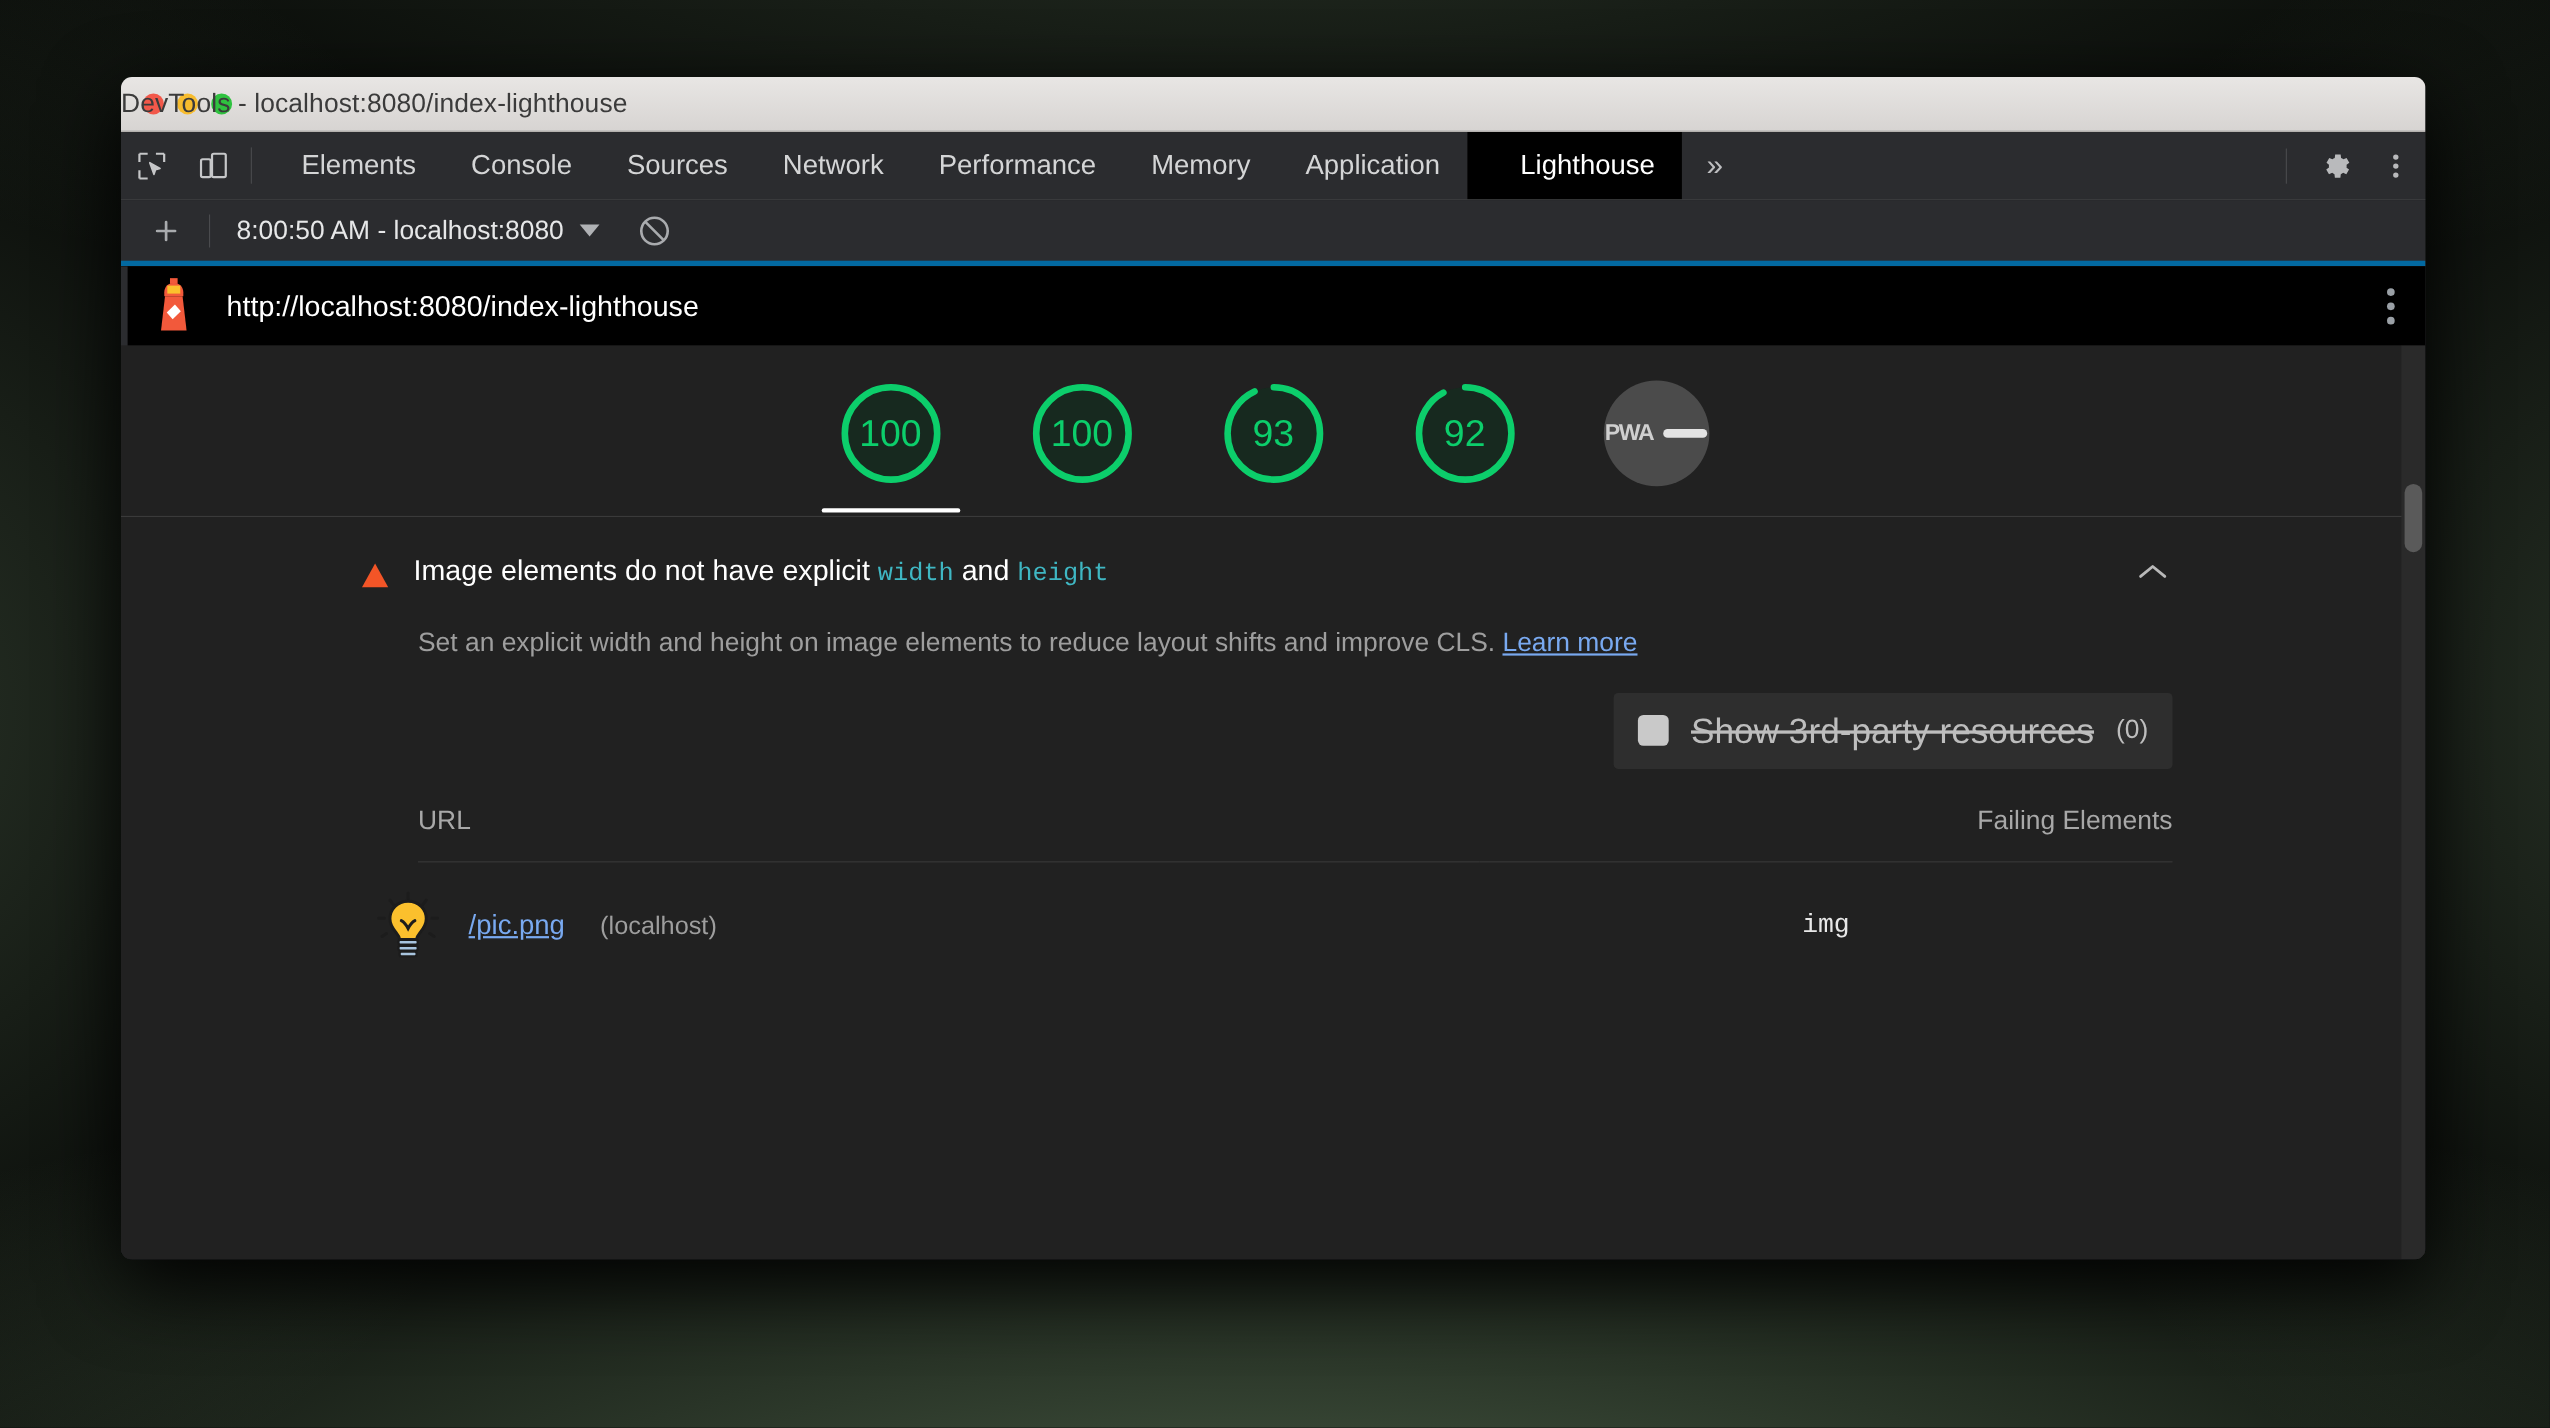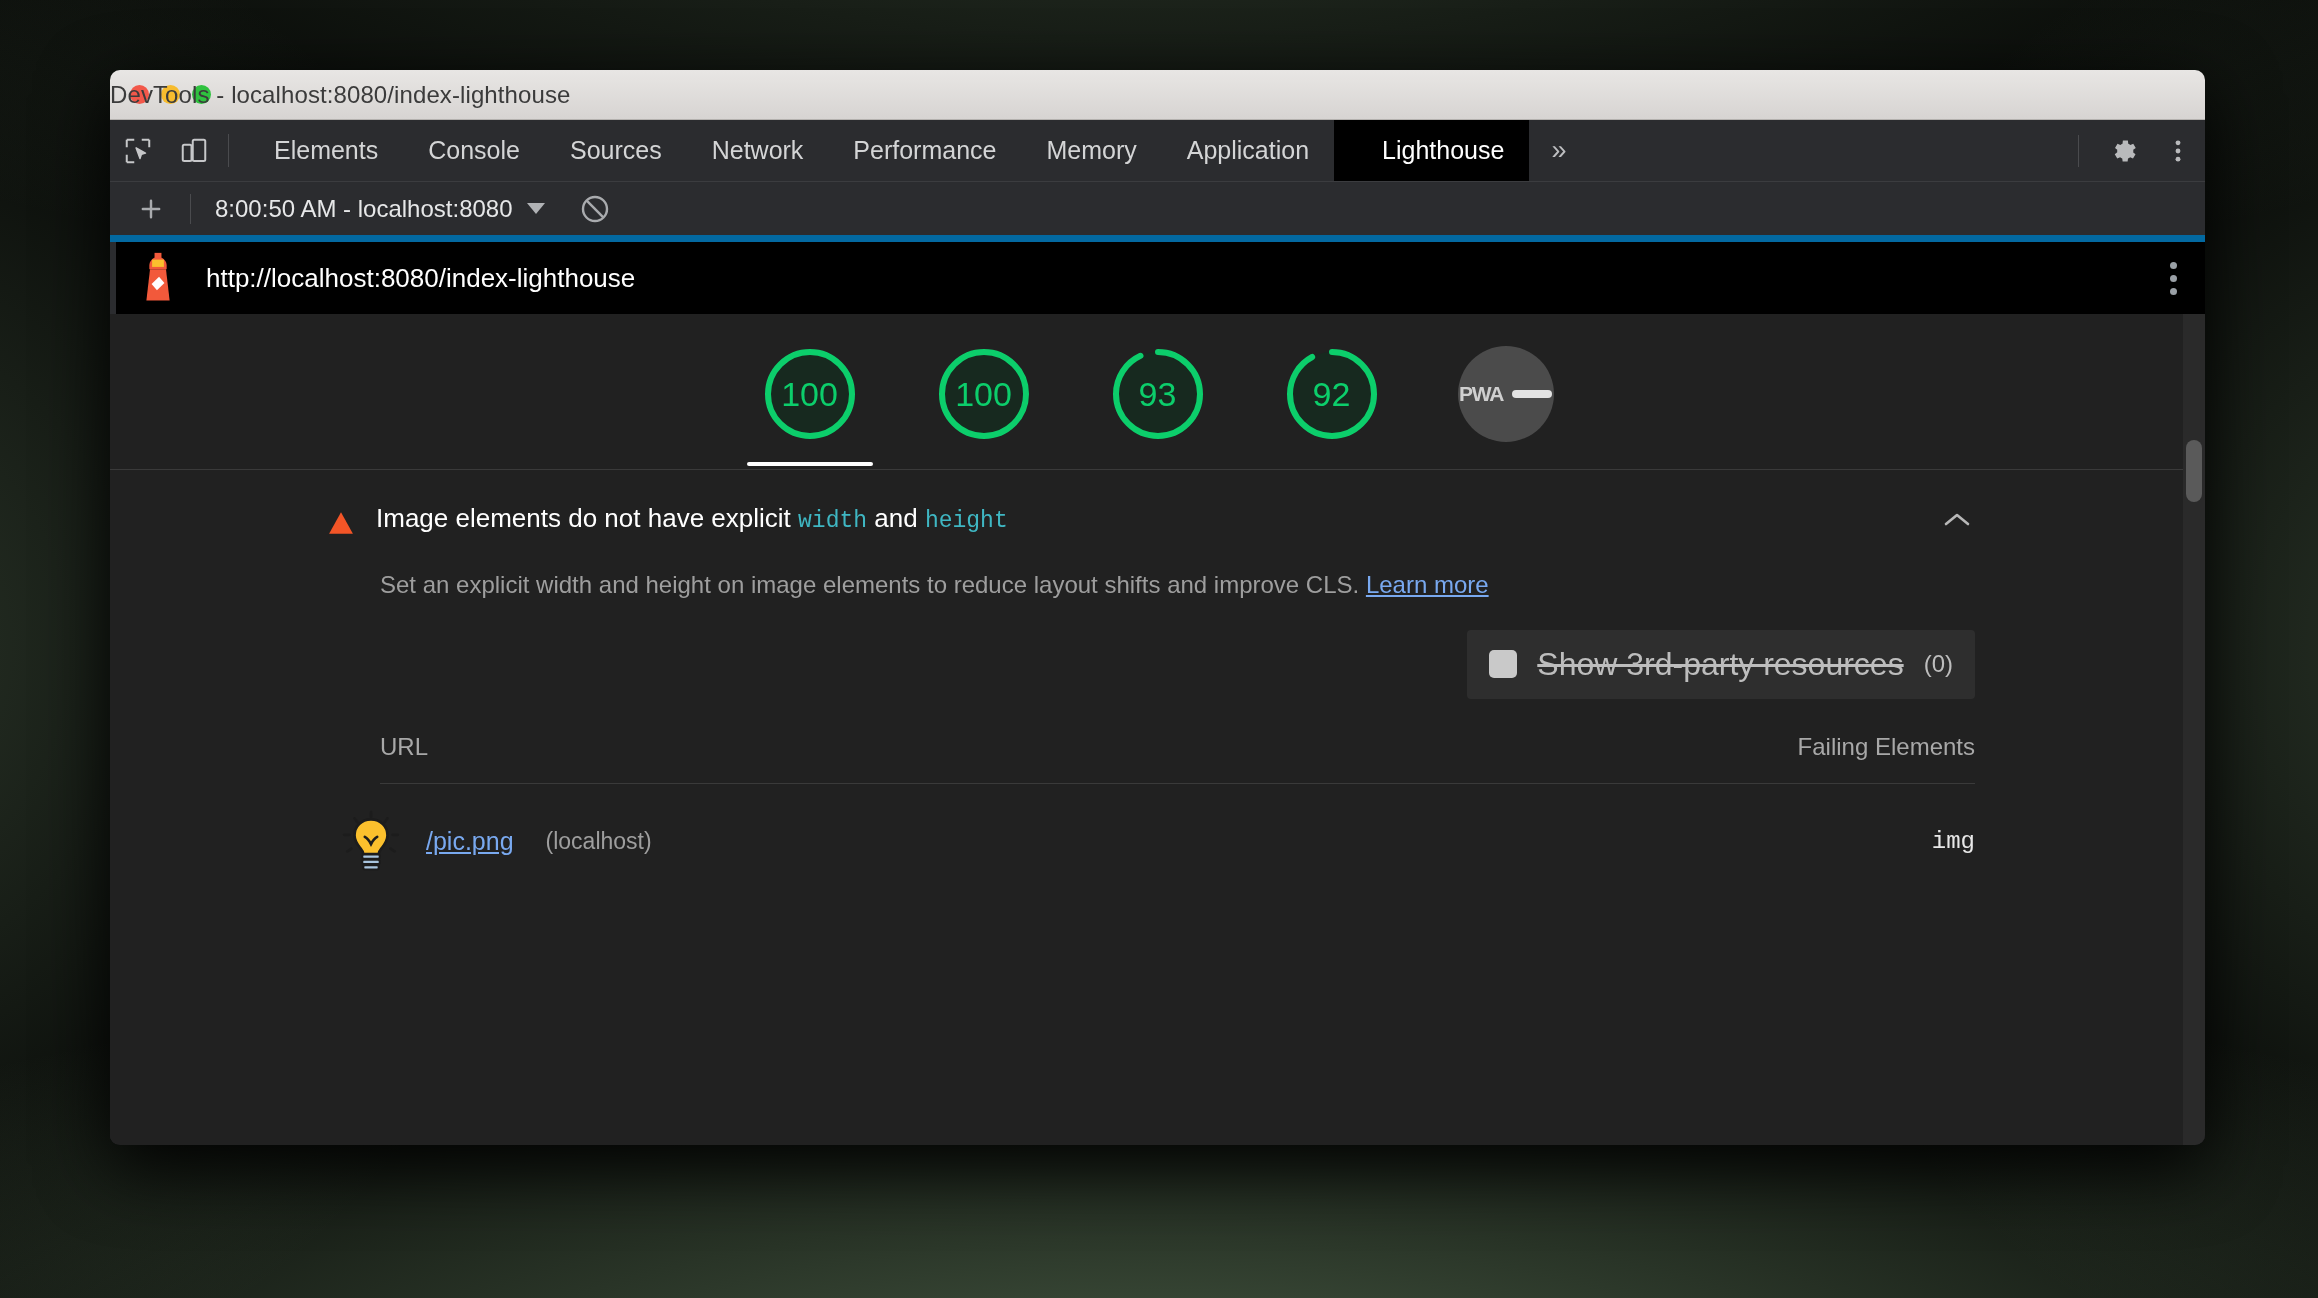--- a/index.html
+++ b/index.html
@@ -124,21 +124,21 @@
     width: 54px;
     display: flex;
     align-items: center;
     justify-content: center;
   }
 
   
   .lh-toolbar {
     height: 60px;
     background: #2b2c2f;
-    border-bottom: 7px solid #0369a1;
+    border-bottom: 5px solid #0369a1;
     display: flex;
     align-items: center;
     padding-left: 18px;
   }
   .plus-btn {
     width: 46px; height: 46px;
     display: flex; align-items: center; justify-content: center;
     color: #a9abae;
   }
   .tb-sep { width: 1px; height: 30px; background: #4a4b4e; margin: 0 16px; }
@@ -340,20 +340,21 @@
     font-weight: normal;
     color: #a8a8a8;
     padding: 6px 0 22px 0;
   }
   table.audit-table th.right { text-align: right; }
   table.audit-table td {
     padding: 0 0 0 0;
     vertical-align: middle;
     border-top: 1px solid #3a3a3a;
     height: 116px;
+    text-align: center;
   }
   .url-cell { display: flex; align-items: center; gap: 22px; }
   .thumb { width: 66px; height: 66px; flex: 0 0 auto; margin-left: -42px; }
   .url-text { font-size: 25px; color: #79a9f0; }
   .url-host { font-size: 23px; color: #9e9e9e; margin-left: 10px; }
   .fail-cell {
     text-align: right;
     font-family: "Liberation Mono", monospace;
     font-size: 24px;
     color: #e8e8e8;

